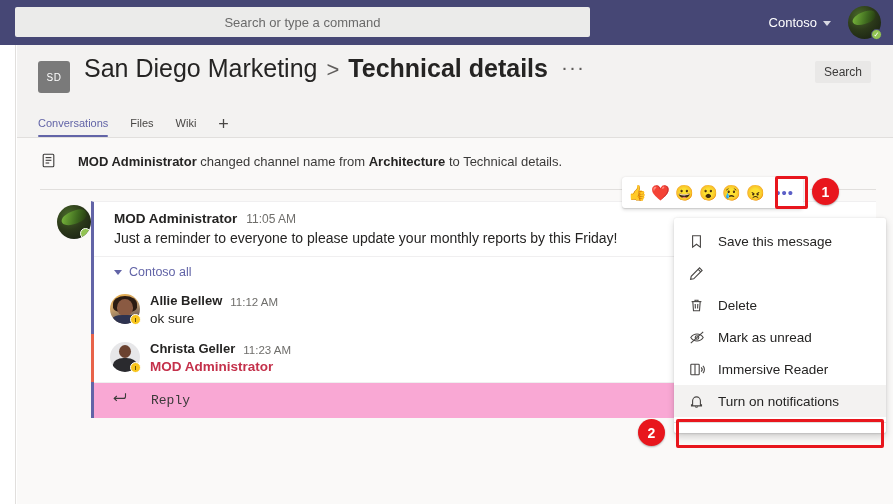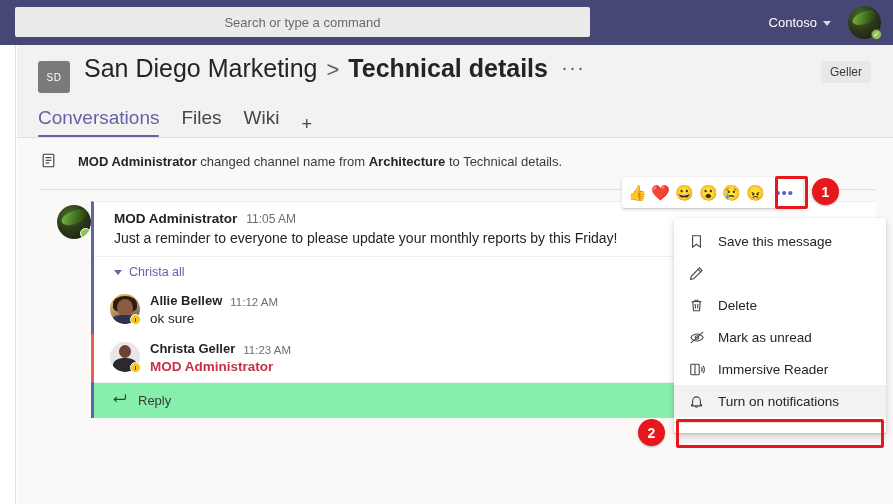--- a/index.html
+++ b/index.html
@@ -113,21 +113,21 @@
 
   
   .tabs {
     position: absolute; left: 17px; top: 104px;
     width: 876px; height: 34px;
     background: #f3f2f1;
     border-bottom: 1px solid #e1dfdd;
     display: flex; align-items: flex-end; padding-left: 21px; gap: 22px;
   }
   .tab {
-    font-size: 19px; color: #484644; padding-bottom: 8px;
+    font-size: 11px; color: #484644; padding-bottom: 8px;
     cursor: pointer; position: relative;
   }
   .tab.active { color: #6264a7; }
   .tab.active::after {
     content: ""; position: absolute; left: 0; right: 0; bottom: 0;
     height: 2.5px; background: #6264a7; border-radius: 2px;
   }
   .tab-add {
     font-size: 18px; color: #484644; padding-bottom: 4px; cursor: pointer;
     line-height: 1; font-weight: 300;
@@ -247,24 +247,25 @@
   .reply-badge i {
     width: 1px; height: 4px; background: #6b5200; display: block;
   }
   .reply-author-line { display: flex; align-items: flex-end; gap: 8px; }
   .reply-author { font-size: 13px; font-weight: 700; color: #252423; }
   .reply-time { font-size: 11.5px; color: #6f6e6b; }
   .reply-text { font-size: 13.5px; color: #252423; margin-top: 3px; }
   .reply-text.mentiontxt { color: #c4314b; font-weight: 700; }
 
   .replybar {
-    display: flex; align-items: center; gap: 11px;
+    display: flex; align-items: center; gap: 24px;
     padding: 8px 0 9px 18px;
     border-top: 1px solid #f0eff0;
-    background: #86efac;
+    background: #f9a8d4;
+    font-family: Liberation Mono, monospace;
   }
   .replybar .lbl { font-size: 13px; color: #3b3a39; cursor: pointer; }
 
   
   .reactbar {
     position: absolute; left: 622px; top: 177px;
     height: 31px; background: #ffffff;
     border-radius: 3px;
     box-shadow: 0 1.6px 3.6px rgba(0,0,0,.13), 0 .3px .9px rgba(0,0,0,.1);
     display: flex; align-items: center; padding: 0 6px; gap: 5px;
@@ -347,21 +348,21 @@
 <div class="rail"></div>
 
 <div class="chan-header">
   <div class="team-avatar">SD</div>
   <div class="crumb">
     <span class="crumb-team">San Diego Marketing</span>
     <span class="crumb-sep">&gt;</span>
     <span class="crumb-chan">Technical details</span>
     <span class="chan-more">···</span>
   </div>
-  <div class="private-badge">Geller</div>
+  <div class="private-badge">Search</div>
 </div>
 
 <div class="tabs">
   <div class="tab active">Conversations</div>
   <div class="tab">Files</div>
   <div class="tab">Wiki</div>
   <div class="tab-add">+</div>
 </div>
 
 <div class="convo">
@@ -394,21 +395,21 @@
     <div class="msg-main">
       <div class="msg-author-line">
         <span class="msg-author">MOD Administrator</span>
         <span class="msg-time">11:05 AM</span>
       </div>
       <div class="msg-body">Just a reminder to everyone to please update your monthly reports by this Friday!</div>
     </div>
 
     <div class="collapse-row">
       <span class="caret-down"></span>
-      <span class="collapse-lbl">Christa all</span>
+      <span class="collapse-lbl">Contoso all</span>
     </div>
 
     <div class="reply">
       <div class="reply-avatar av-allie">
         <span class="hair"></span>
         <span class="face"></span>
         <span class="body"></span>
       </div>
       <div class="reply-badge">
           <i></i>

